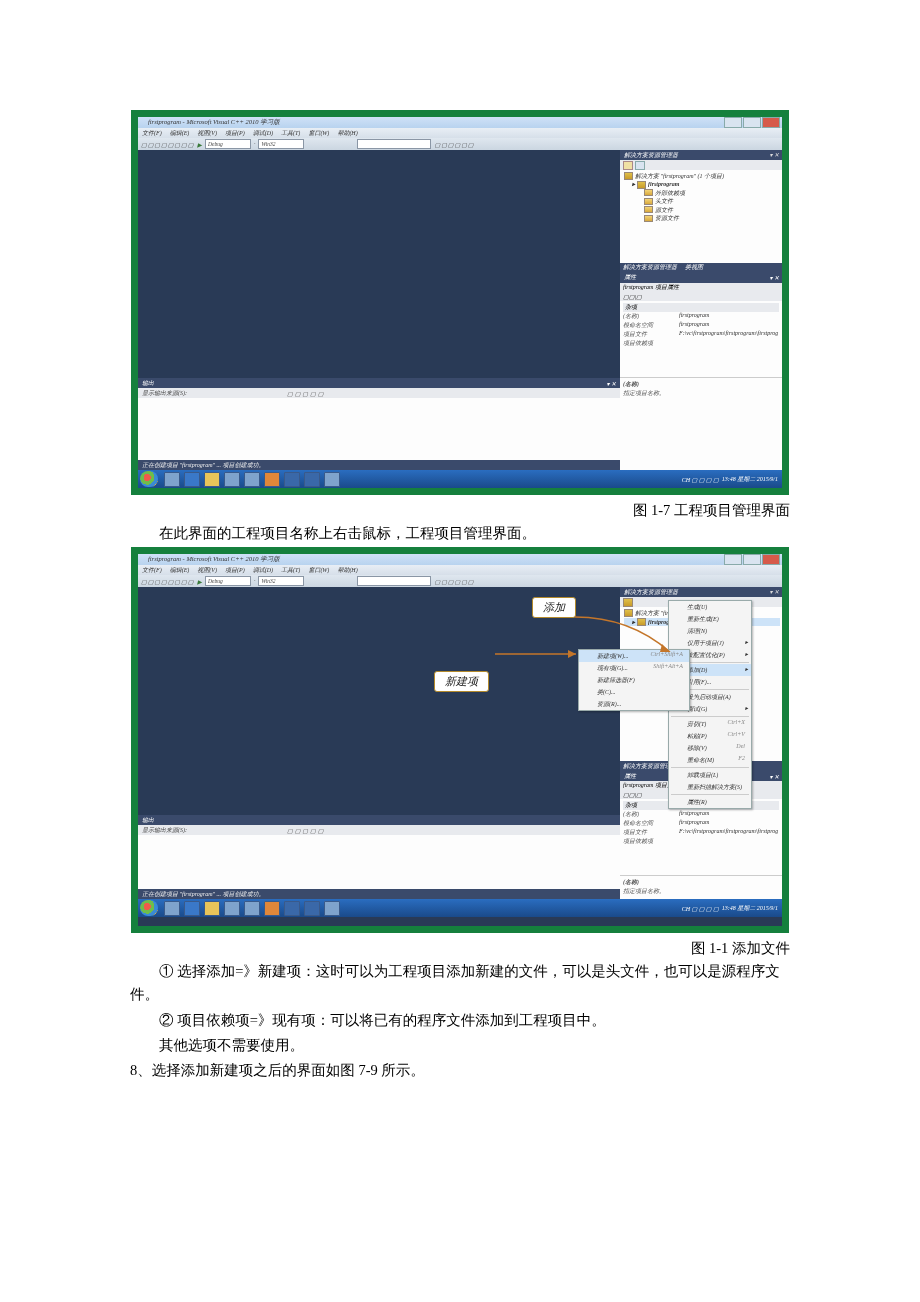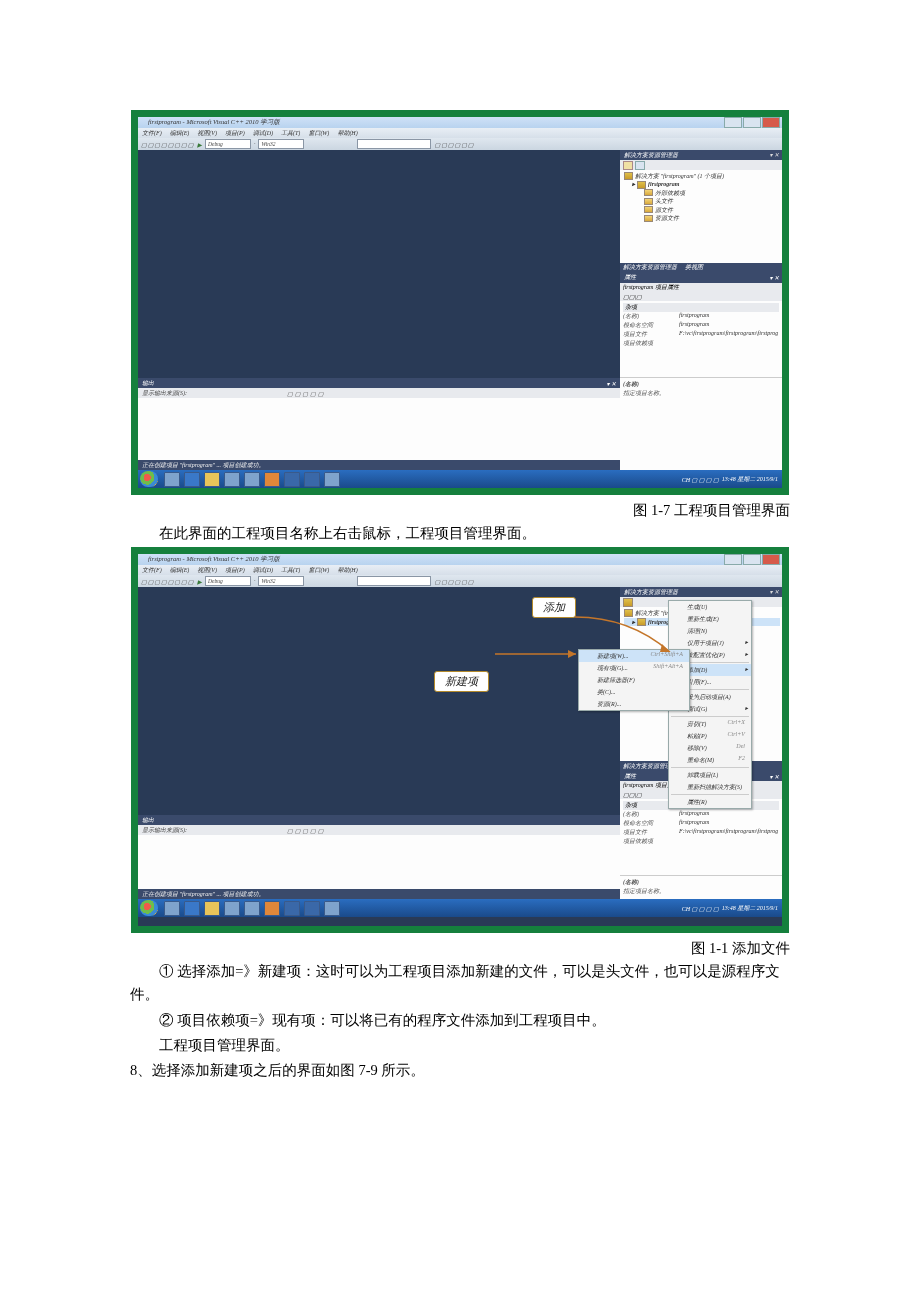--- a/index.html
+++ b/index.html
@@ -565,16 +565,16 @@
     <div class="callout" style="left:296px; top:85px;margin-top:32px;">新建项</div>
     <svg style="position:absolute;left:352px;top:92px;" width="100" height="20">
       <path d="M5 8 L86 8" stroke="#c4762a" stroke-width="1.5" fill="none"></path>
       <polygon points="86,8 78,4 78,12" fill="#c4762a"></polygon>
     </svg>
   </div>
 
   <div class="caption">图 1-1  添加文件</div>
   <div class="para">① 选择添加=》新建项：这时可以为工程项目添加新建的文件，可以是头文件，也可以是源程序文件。</div>
   <div class="para">② 项目依赖项=》现有项：可以将已有的程序文件添加到工程项目中。</div>
-  <div class="para">工程项目管理界面。</div>
+  <div class="para">其他选项不需要使用。</div>
   <div class="num-item">8、选择添加新建项之后的界面如图 7-9 所示。</div>
 
 </div>
 
 </body></html>

